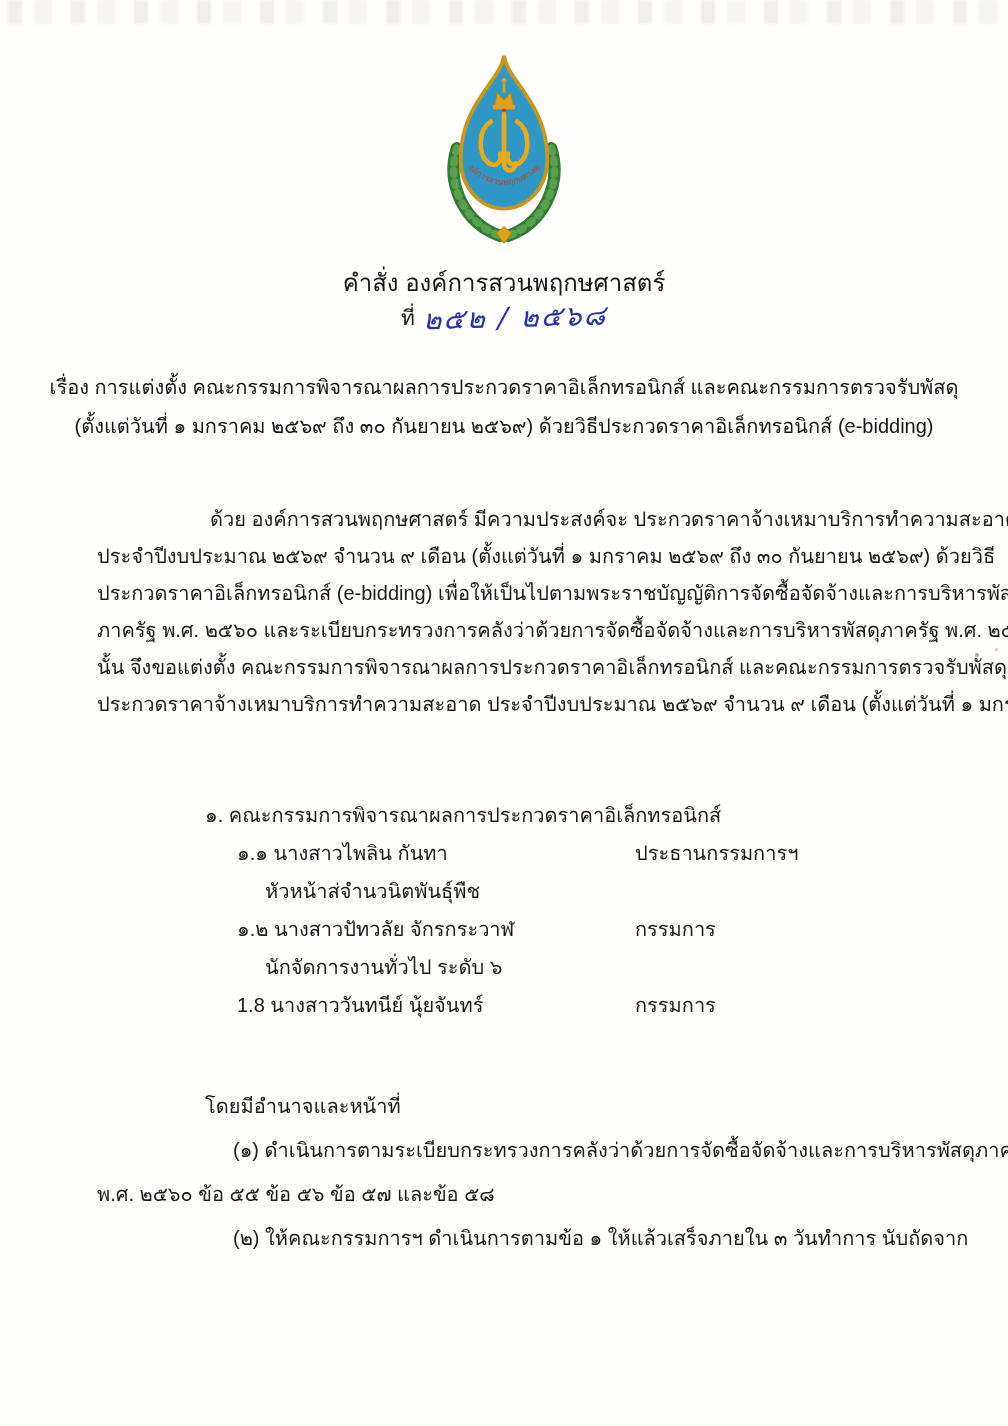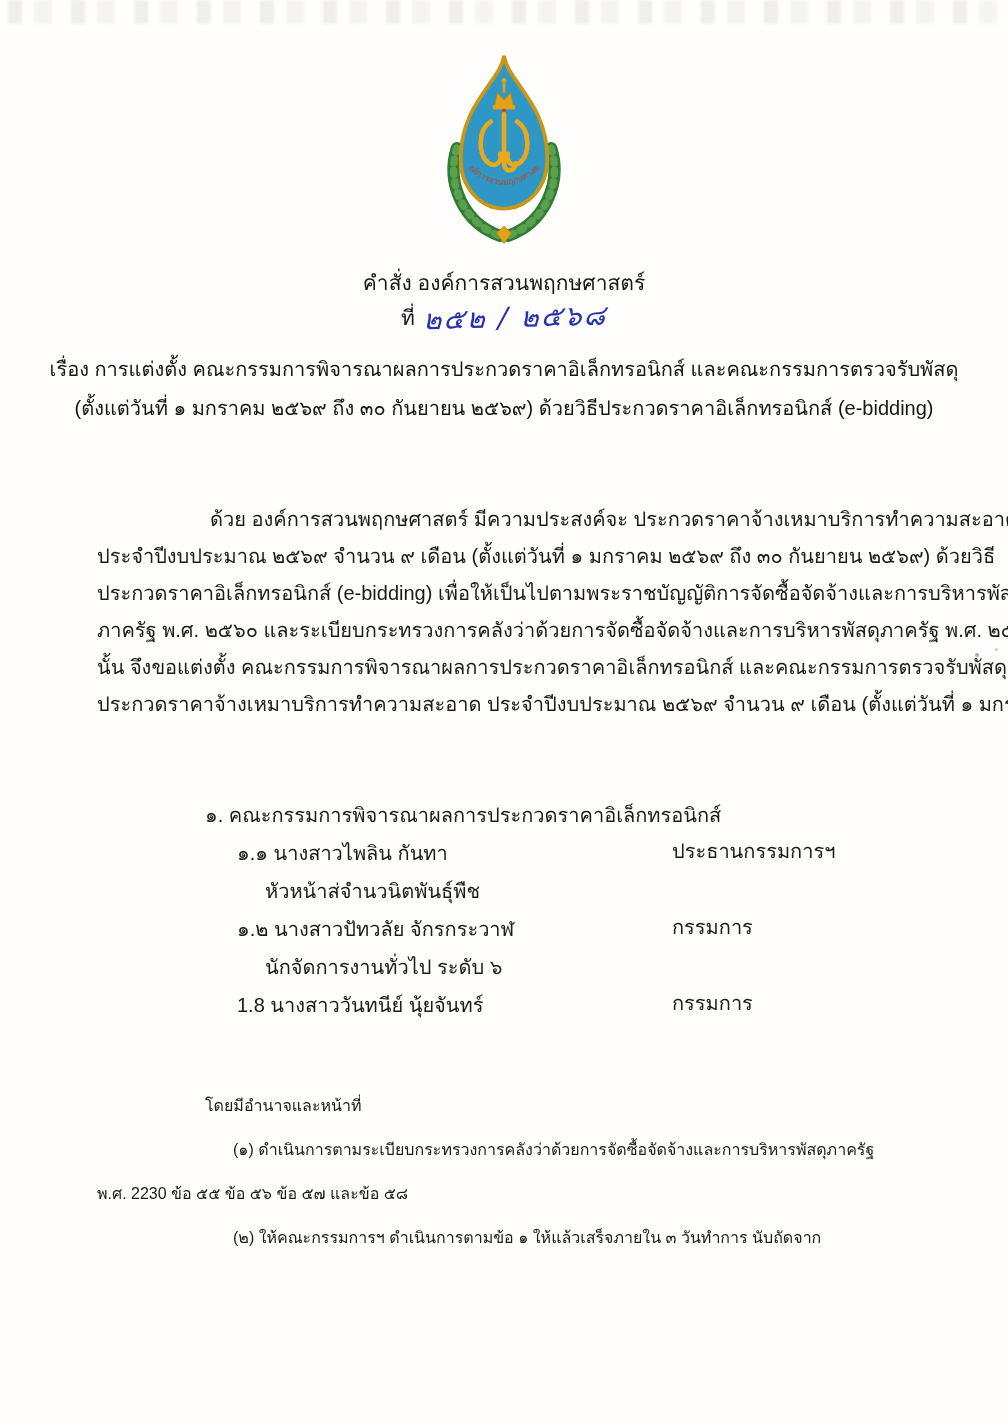--- a/index.html
+++ b/index.html
@@ -19,56 +19,56 @@
     filter:blur(1.2px);
   }
   .speck{position:absolute;border-radius:50%;}
   .speck-a{left:975px;top:653px;width:4px;height:4px;background:#8d8d8d;opacity:.75;}
   .speck-b{left:995px;top:648px;width:3px;height:3px;background:#c9bd84;opacity:.8;}
 
   .emblem{position:absolute;top:52px;left:calc(50% - 76px);width:152px;height:198px;}
 
   .doc-title{
     position:absolute;top:268px;left:0;right:0;text-align:center;
-    font-size:21px;line-height:30px;color:#161616;
+    font-size:24px;line-height:30px;color:#161616;
   }
   .doc-number{
     position:absolute;top:298px;left:0;right:0;text-align:center;
     font-size:21px;line-height:40px;color:#161616;
   }
   .handwritten{
     display:inline-block;
     color:#2733ae;font-size:28px;font-style:italic;font-weight:500;
     letter-spacing:2px;transform:rotate(-1.5deg) skewX(-4deg);
     margin-left:8px;vertical-align:-2px;
     font-family:"DejaVu Sans",sans-serif;
   }
   .subject{
-    position:absolute;top:350px;left:40px;right:40px;text-align:center;
+    position:absolute;top:368px;left:40px;right:40px;text-align:center;
     font-size:20px;line-height:39px;color:#161616;
   }
   .body-par{
     position:absolute;top:501px;left:97px;width:824px;
     font-size:20px;line-height:37px;color:#1b1b1b;white-space:nowrap;
   }
   .body-par .indent{padding-left:113px;}
 
   .committee{
     position:absolute;top:796px;left:97px;width:824px;
     font-size:20px;line-height:38px;color:#1b1b1b;white-space:nowrap;
   }
   .committee .heading{margin-left:108px;}
   .member-row{position:relative;height:38px;}
   .m-name{position:absolute;left:140px;}
-  .m-role{position:absolute;left:575px;font-family:Liberation Mono, monospace;}
+  .m-role{position:absolute;left:538px;}
   .m-pos{margin-left:168px;height:38px;}
 
   .duties{
     position:absolute;top:1084px;left:97px;width:824px;
-    font-size:16px;line-height:44px;color:#1b1b1b;white-space:nowrap;
+    font-size:20px;line-height:44px;color:#1b1b1b;white-space:nowrap;
   }
   .duties .h{margin-left:108px;}
   .duties .clause{margin-left:136px;}
 </style>
 </head>
 <body>
 
 <div class="page">
 
   <div class="scan-artifact"></div>
@@ -138,17 +138,17 @@
 
     <div class="member-row">
       <span class="m-name">1.8 นางสาววันทนีย์ นุ้ยจันทร์</span>
       <span class="m-role">กรรมการ</span>
     </div>
   </div>
 
   <div class="duties">
     <div class="h">โดยมีอำนาจและหน้าที่</div>
     <div class="clause">(๑) ดำเนินการตามระเบียบกระทรวงการคลังว่าด้วยการจัดซื้อจัดจ้างและการบริหารพัสดุภาครัฐ</div>
-    <div>พ.ศ. 2230 ข้อ ๕๕ ข้อ ๕๖ ข้อ ๕๗ และข้อ ๕๘</div>
+    <div>พ.ศ. ๒๕๖๐ ข้อ ๕๕ ข้อ ๕๖ ข้อ ๕๗ และข้อ ๕๘</div>
     <div class="clause">(๒) ให้คณะกรรมการฯ ดำเนินการตามข้อ ๑ ให้แล้วเสร็จภายใน ๓ วันทำการ นับถัดจาก</div>
   </div>
 
 </div>
 
 </body></html>

